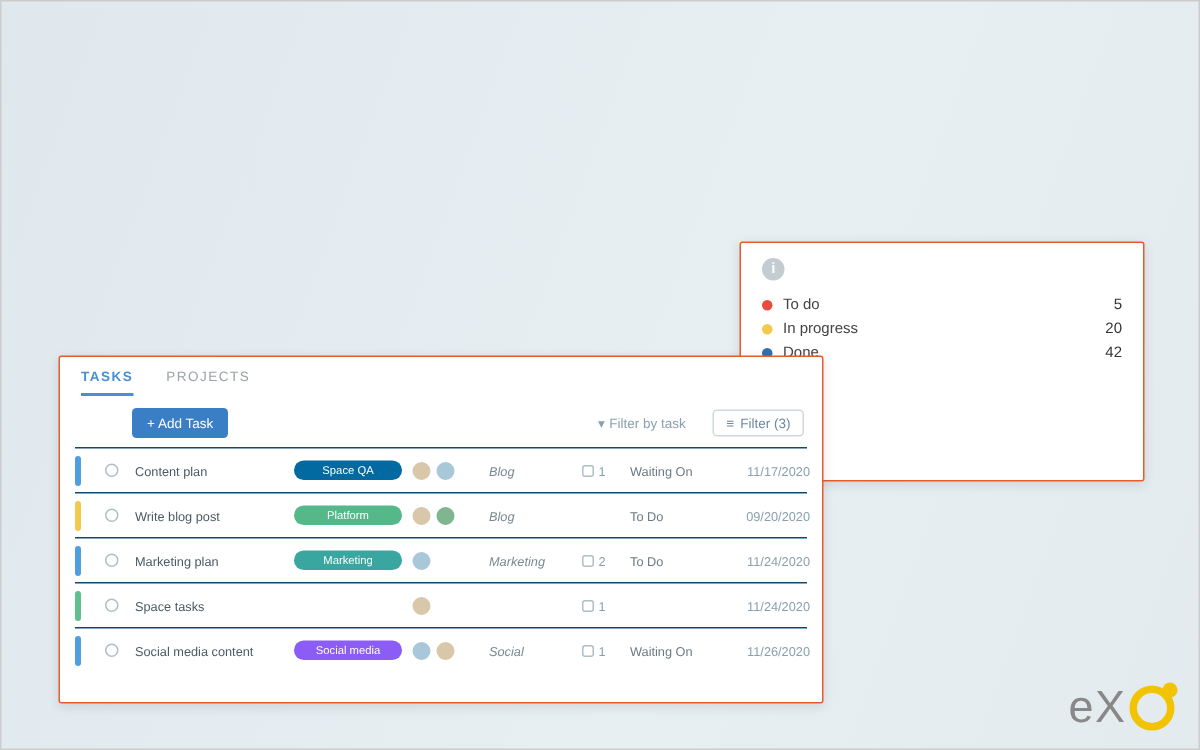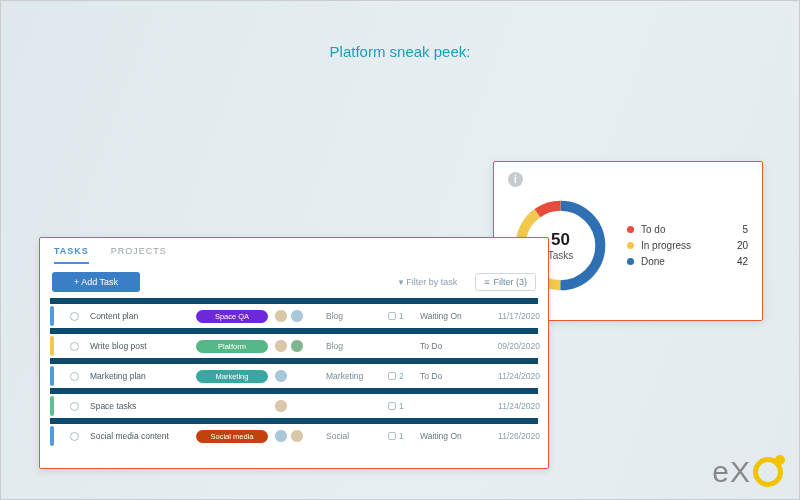--- a/index.html
+++ b/index.html
@@ -22,43 +22,43 @@
     background: #fff; border: 1px solid #e65c2e; border-radius: 2px;
     box-shadow: 0 2px 8px rgba(0,0,0,0.10);
     font-size: 9px; color: #555;
   }
   .tabs { display: flex; gap: 22px; padding: 8px 14px 0; font-size: 9px; letter-spacing: 1px; }
   .tab { color: #9aa3a8; padding-bottom: 6px; cursor: pointer; }
   .tab.active { color: #4a8fd6; border-bottom: 2px solid #4a8fd6; font-weight: 600; }
   .toolbar { display: flex; align-items: center; padding: 8px 12px 6px; gap: 8px; }
   .add-btn {
     background: #3a7fc6; color: #fff; border: none; border-radius: 3px;
-    padding: 5px 22px; font-size: 9px; cursor: pointer;
+    padding: 5px 10px; font-size: 9px; cursor: pointer; margin-left: 36px;
   }
   .spacer { flex: 1; }
   .filter-link { color: #8aa0ae; font-size: 9px; display: flex; align-items: center; gap: 3px; cursor: pointer; }
   .filter-box { border: 1px solid #cfd8dc; border-radius: 3px; padding: 3px 8px; display: flex; gap: 4px; align-items: center; color: #6b8aa3; margin-left: 10px; cursor: pointer;}
   .task-list { padding: 0 10px; }
   .task-row {
     display: grid;
     grid-template-columns: 14px 14px 100px 72px 46px 56px 26px 64px 50px;
     align-items: center; gap: 6px;
-    border-top: 6px solid #0c4a6e; height: 30px;
+    border-top: 1px solid #0c4a6e; height: 30px;
     font-size: 8.5px; color: #6b7a82;
   }
   .color-bar { width: 4px; height: 20px; border-radius: 2px; }
   .cb-blue { background:#4f9fe0; } .cb-yellow{background:#f2c94c;} .cb-green{background:#5fbf8f;}
   .radio { width: 9px; height: 9px; border: 1px solid #b0bec5; border-radius: 50%; cursor:pointer;}
   .task-name { color:#4a5a63; }
   .pill { display:inline-block; padding:2px 8px; border-radius:9px; color:#fff; font-size:7.5px; text-align:center; min-width:48px;}
-  .pill-pink{background:#6d28d9;} .pill-green{background:#55b889;} .pill-teal{background:#3aa6a0;} .pill-brown{background:#c2410c;}
+  .pill-pink{background:#0369a1;} .pill-green{background:#55b889;} .pill-teal{background:#3aa6a0;} .pill-brown{background:#8b5cf6;}
   .avs { display:flex; gap:2px; }
   .av { width:14px; height:14px; border-radius:50%; background:#d8c7a8; border:1px solid #fff; }
   .av2{background:#a8c7d8;} .av3{background:#7fb58f;}
-  .cat { color:#7a8a92; }
+  .cat { color:#7a8a92;font-style:italic; }
   .count { display:flex; gap:3px; align-items:center; color:#8aa0ae;}
   .bubble { width:8px; height:8px; border:1px solid #b0bec5; border-radius:2px; }
   .status { color:#6b7a82; }
   .date { color:#8aa0ae; text-align:right; }
 
   
   .details-card {
     position: absolute; right: 36px; top: 160px; width: 270px; height: 160px;
     background:#fff; border:1px solid #e65c2e; border-radius:2px;
     box-shadow: 0 2px 8px rgba(0,0,0,0.10); padding: 10px 14px 8px;
@@ -82,40 +82,27 @@
   .logo { position:absolute; right:16px; bottom:10px; display:flex; align-items:center; font-weight:300; font-size:30px; color:#777; letter-spacing:1px;}
   .logo .e{color:#888;} .logo .x{color:#888;}
   .logo .o { position:relative; width:30px; height:30px; margin-left:2px;}
   .logo .o::before{content:"";position:absolute;inset:0;border:5px solid #f2c300;border-radius:50%;}
   .logo .o::after{content:"";position:absolute;right:-2px;top:-2px;width:10px;height:10px;background:#f2c300;border-radius:50%;}
 </style>
 </head>
 <body>
 
 <div class="hero">
-  <div class="kicker">Platform sneak peek:</div>
 </div>
 
 <div class="details-card">
   <div class="details-head">
     <div class="info-dot">i</div>
   </div>
   <div class="details-body">
-    <div class="donut">
-      <svg width="105" height="105" viewBox="0 0 42 42">
-        <circle cx="21" cy="21" r="15.915" fill="none" stroke="#eceff1" stroke-width="4"></circle>
-        <circle cx="21" cy="21" r="15.915" fill="none" stroke="#2f6fb3" stroke-width="4" stroke-dasharray="50 50" stroke-dashoffset="0"></circle>
-        <circle cx="21" cy="21" r="15.915" fill="none" stroke="#f2c94c" stroke-width="4" stroke-dasharray="40 60" stroke-dashoffset="-50"></circle>
-        <circle cx="21" cy="21" r="15.915" fill="none" stroke="#e74c3c" stroke-width="4" stroke-dasharray="10 90" stroke-dashoffset="-90"></circle>
-      </svg>
-      <div class="donut-center">
-        <div class="donut-num">50</div>
-        <div class="donut-lbl">Tasks</div>
-      </div>
-    </div>
     <div class="legend">
       <div class="legend-row">
         <span class="dot" style="background:#e74c3c"></span>
         <span class="lg-name">To do</span>
         <span class="lg-val">5</span>
       </div>
       <div class="legend-row">
         <span class="dot" style="background:#f2c94c"></span>
         <span class="lg-name">In progress</span>
         <span class="lg-val">20</span>

